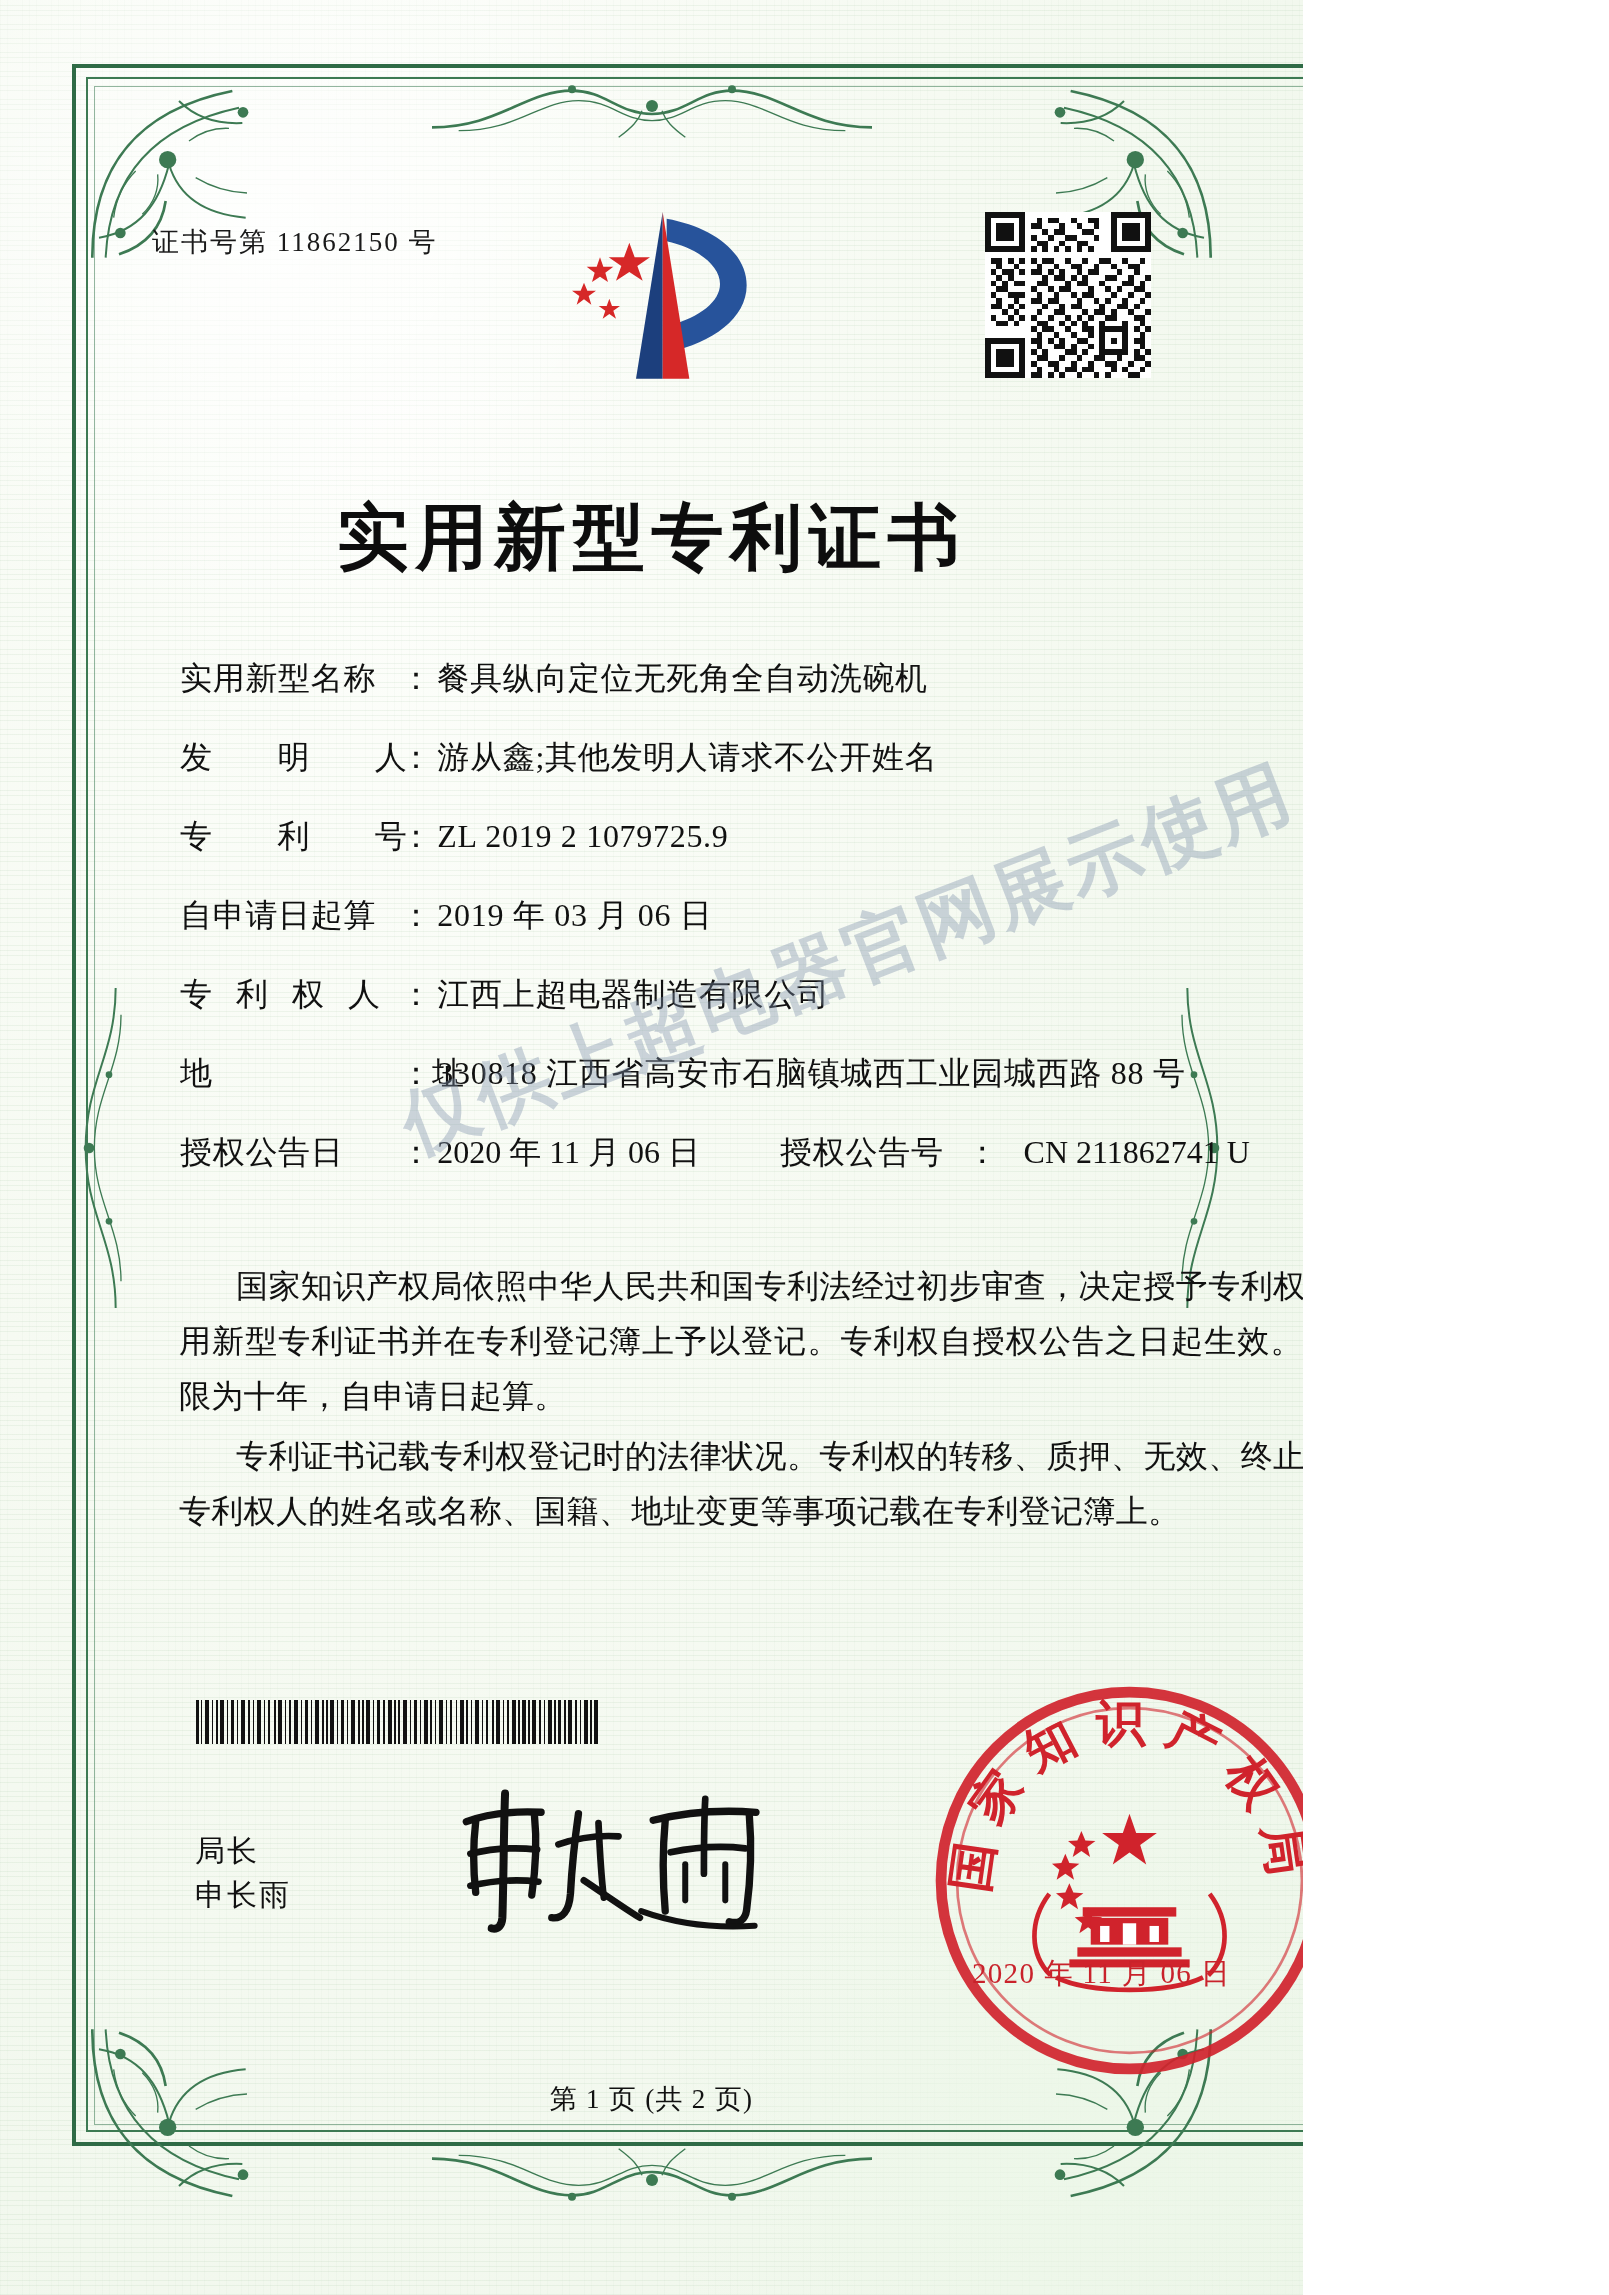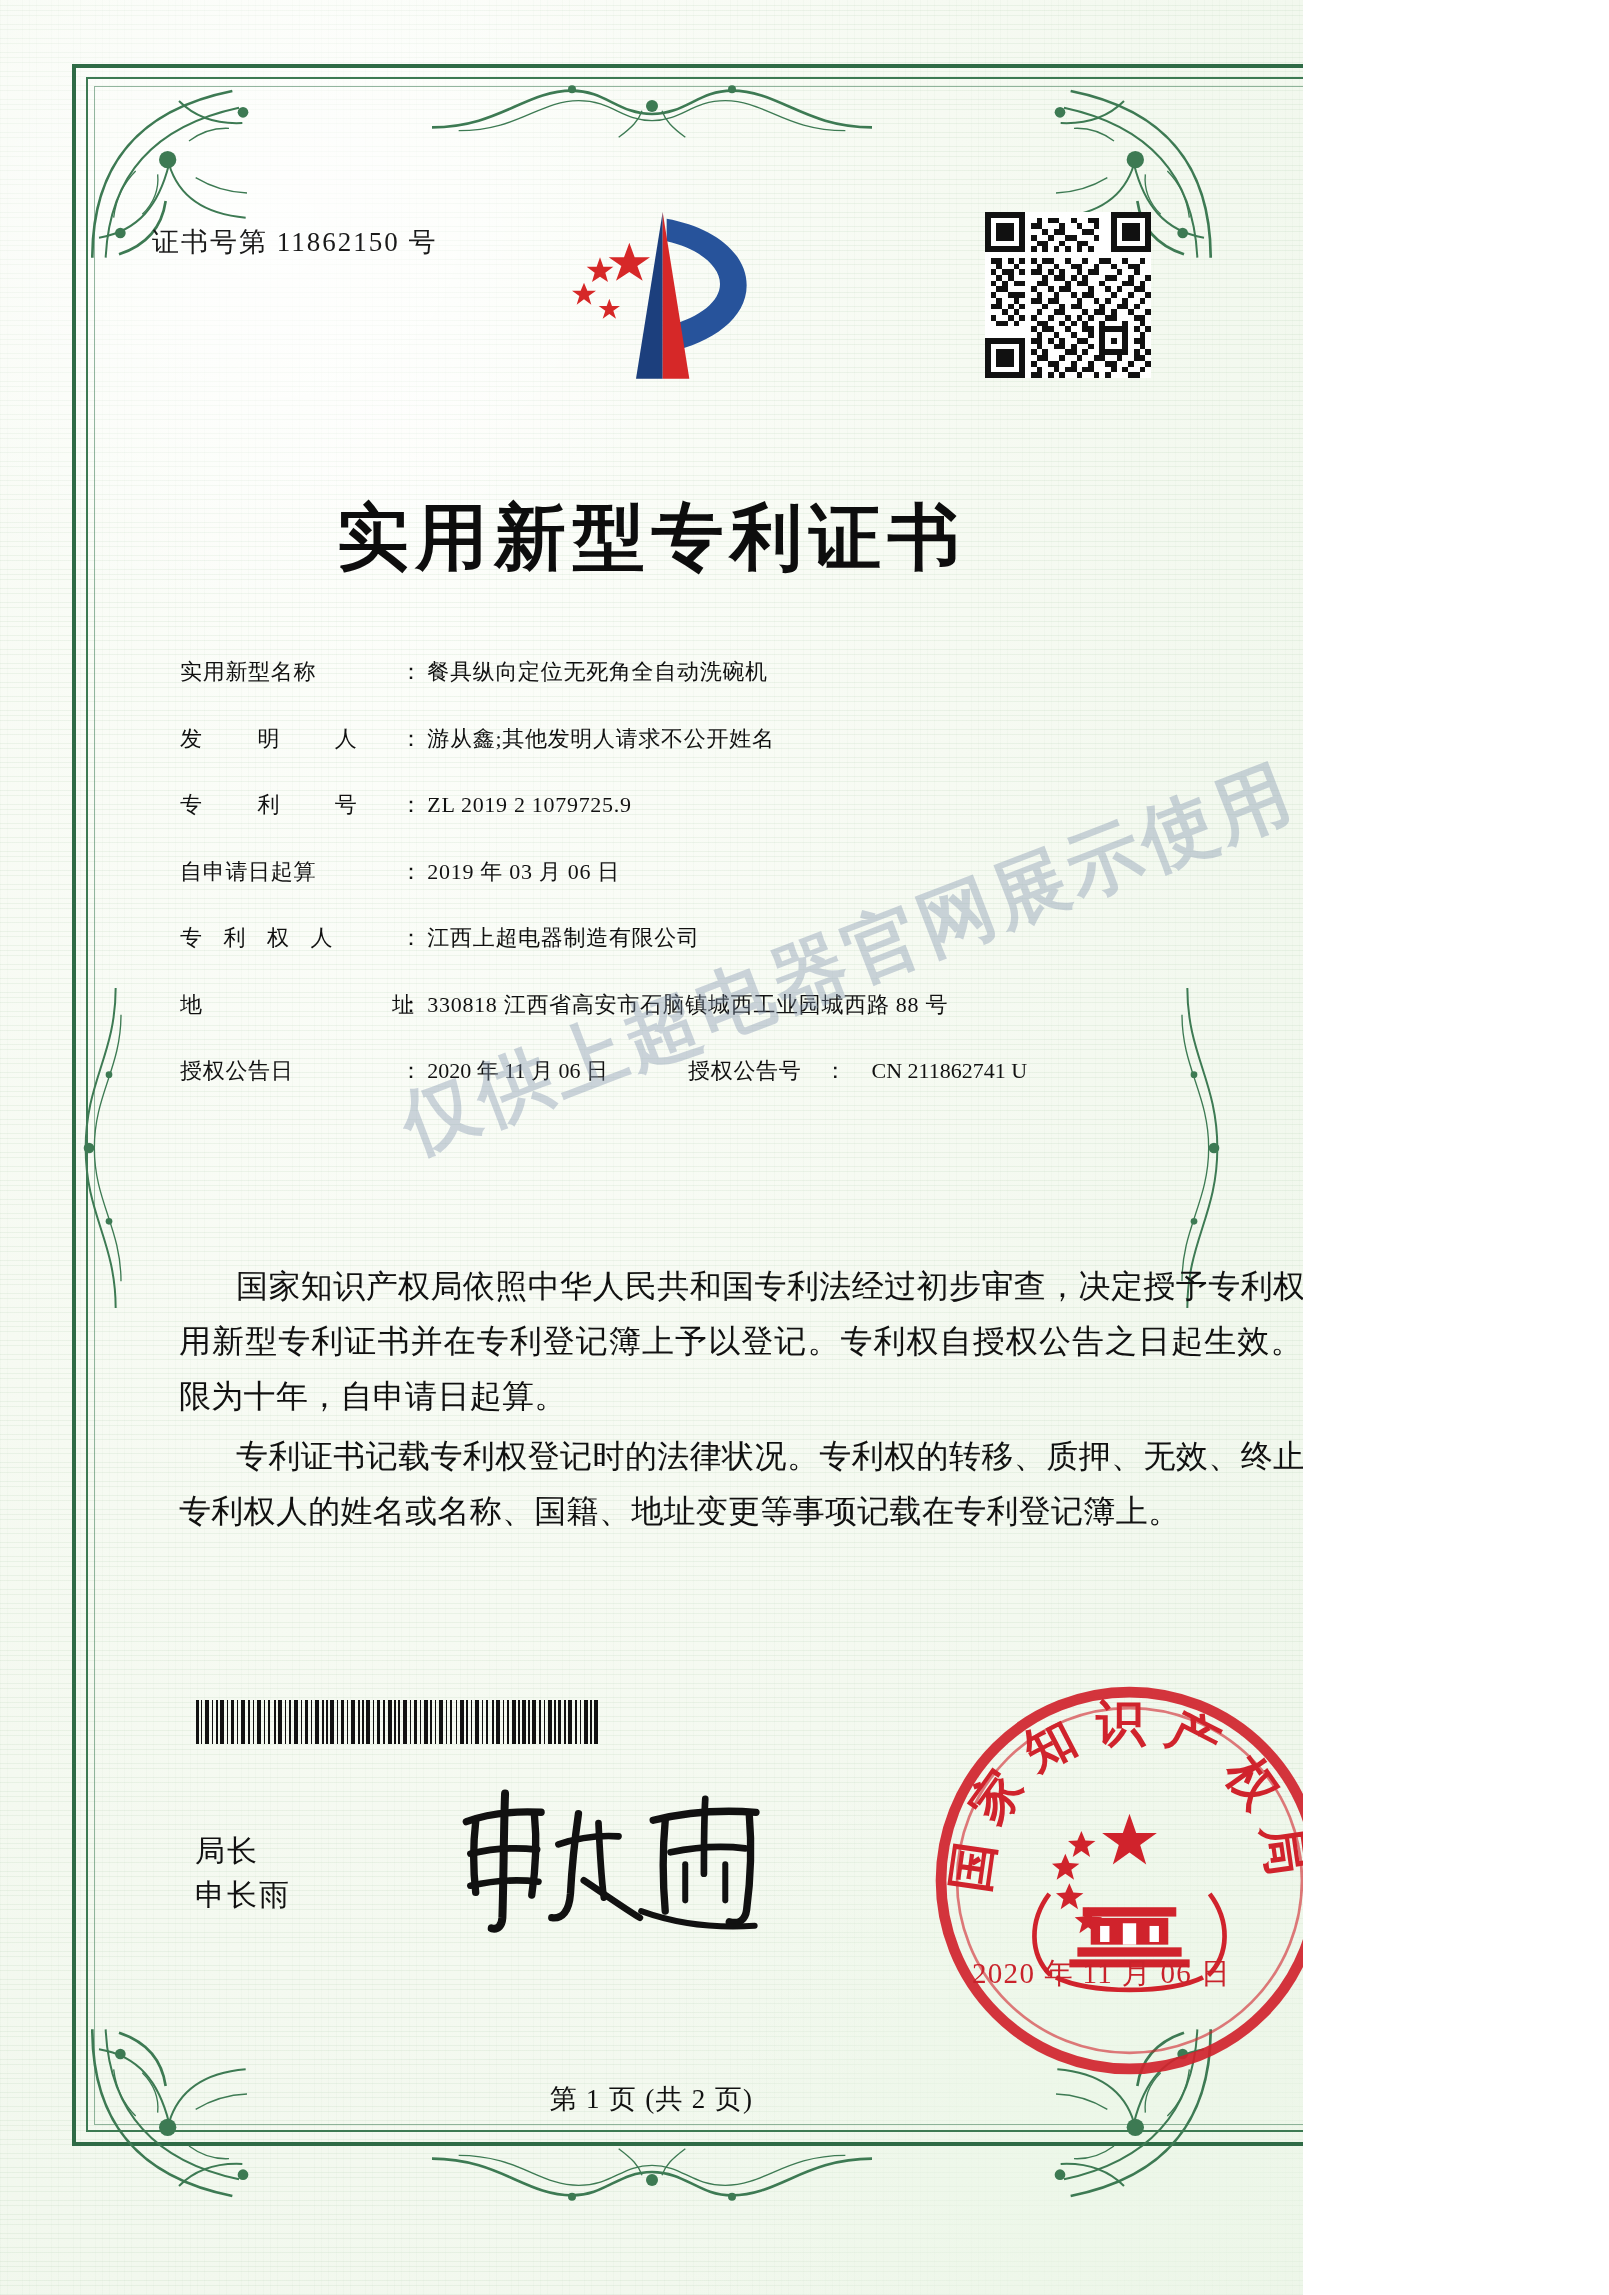--- a/index.html
+++ b/index.html
@@ -132,21 +132,21 @@
   .fields {
     position: absolute;
     left: 180px;
     top: 658px;
     width: 1269px;
   }
   .field-row {
     display: flex;
     align-items: baseline;
     margin-bottom: 39px;
-    font-size: 22px;
+    font-size: 32px;
     color: #111;
     line-height: 1.25;
   }
   .field-label {
     width: 220px;
     flex: 0 0 220px;
     white-space: nowrap;
     letter-spacing: 0.7px;
   }
   .lbl-sp4 { letter-spacing: 16.7px; }

